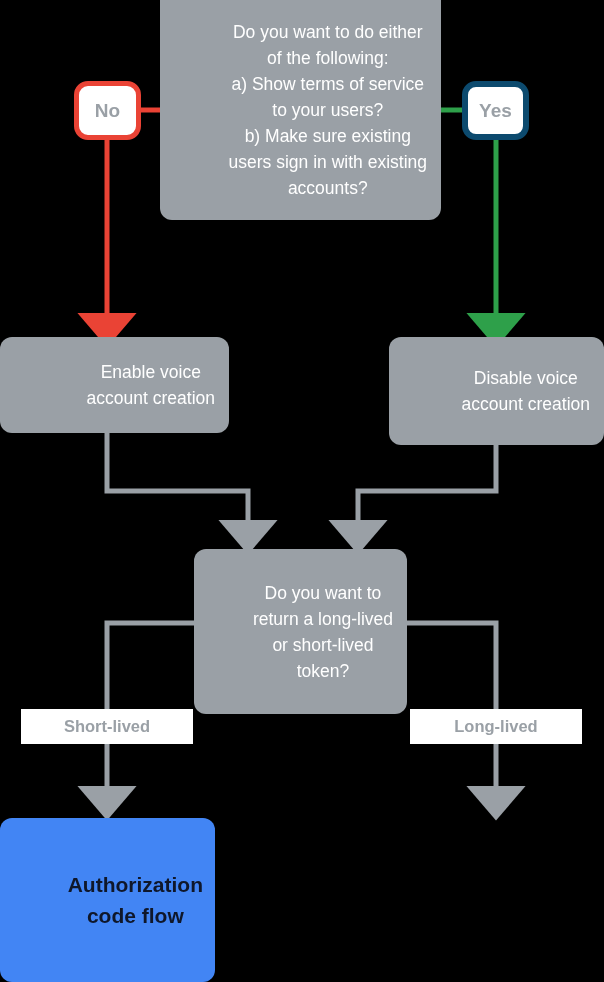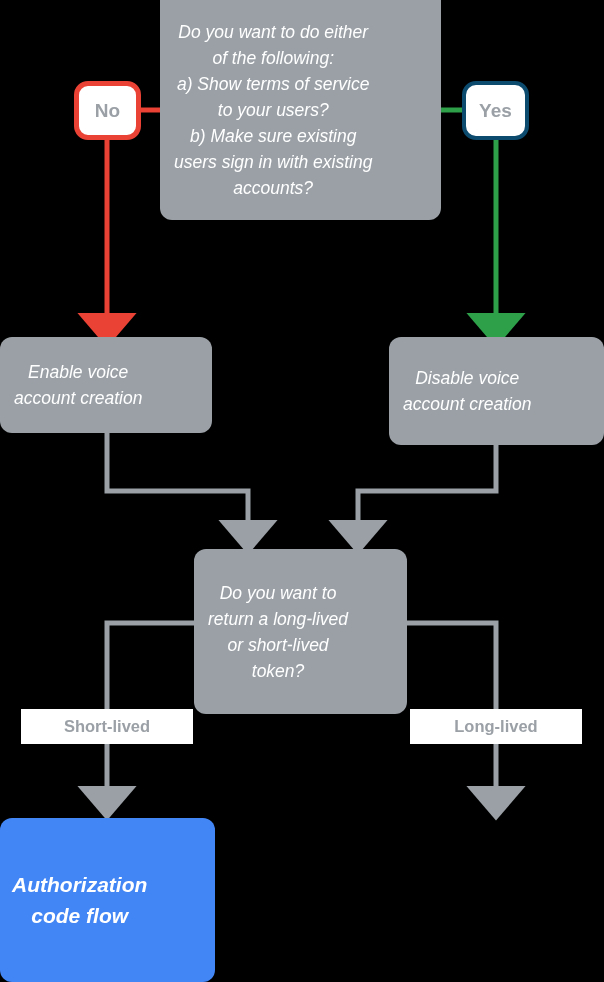--- a/index.html
+++ b/index.html
@@ -17,43 +17,42 @@
     background: #000000;
     overflow: hidden;
   }
 
   
   .node {
     position: absolute;
     box-sizing: border-box;
     display: flex;
     align-items: center;
-    justify-content: flex-start;
+    justify-content: flex-end;
     text-align: center;
     border-radius: 12px;
     z-index: 3;
-    font-style: italic;
   }
   .node-text {
     display: block;
     white-space: pre-line;
   }
 
   .gray-node {
     background: #9aa0a6;
     color: #ffffff;
     font-size: 17.5px;
     line-height: 26px;
     font-weight: 400;
     padding: 6px 14px;
   }
 
   .blue-node {
     background: #4285f4;
-    color: #ffffff;
+    color: #0f172a;
     font-size: 21px;
     line-height: 31px;
     font-weight: 700;
     padding: 6px 12px;
   }
 
   
   .pill {
     position: absolute;
     box-sizing: border-box;
@@ -61,21 +60,21 @@
     align-items: center;
     justify-content: center;
     background: #ffffff;
     border-radius: 14px;
     font-size: 19px;
     font-weight: 700;
     color: #9aa0a6;
     z-index: 6;
   }
   .pill-no  { border: 5px solid #ea4335; }
-  .pill-yes { border: 4px solid #0c4a6e; }
+  .pill-yes { border: 6px solid #0c4a6e; }
 
   
   .edge-label {
     position: absolute;
     box-sizing: border-box;
     display: flex;
     align-items: center;
     justify-content: center;
     background: #ffffff;
     color: #9aa0a6;
@@ -141,21 +140,21 @@
   </div>
 
   <div class="pill pill-no" style="left:74px; top:81px; width:67px; height:59px;">
     <span>No</span>
   </div>
 
   <div class="pill pill-yes" style="left:462px; top:81px; width:67px; height:59px;">
     <span>Yes</span>
   </div>
 
-  <div class="node gray-node" style="left:0px; top:337px; width:212px; height:96px; border-radius:12px 12px 12px 12px;">
+  <div class="node gray-node" style="left:0px; top:337px; width:229px; height:96px; border-radius:12px 12px 12px 12px;">
     <span class="node-text">Enable voice
 account creation</span>
   </div>
 
   <div class="node gray-node" style="left:389px; top:337px; width:215px; height:108px;">
     <span class="node-text">Disable voice
 account creation</span>
   </div>
 
   <div class="node gray-node" style="left:194px; top:549px; width:213px; height:165px;">

